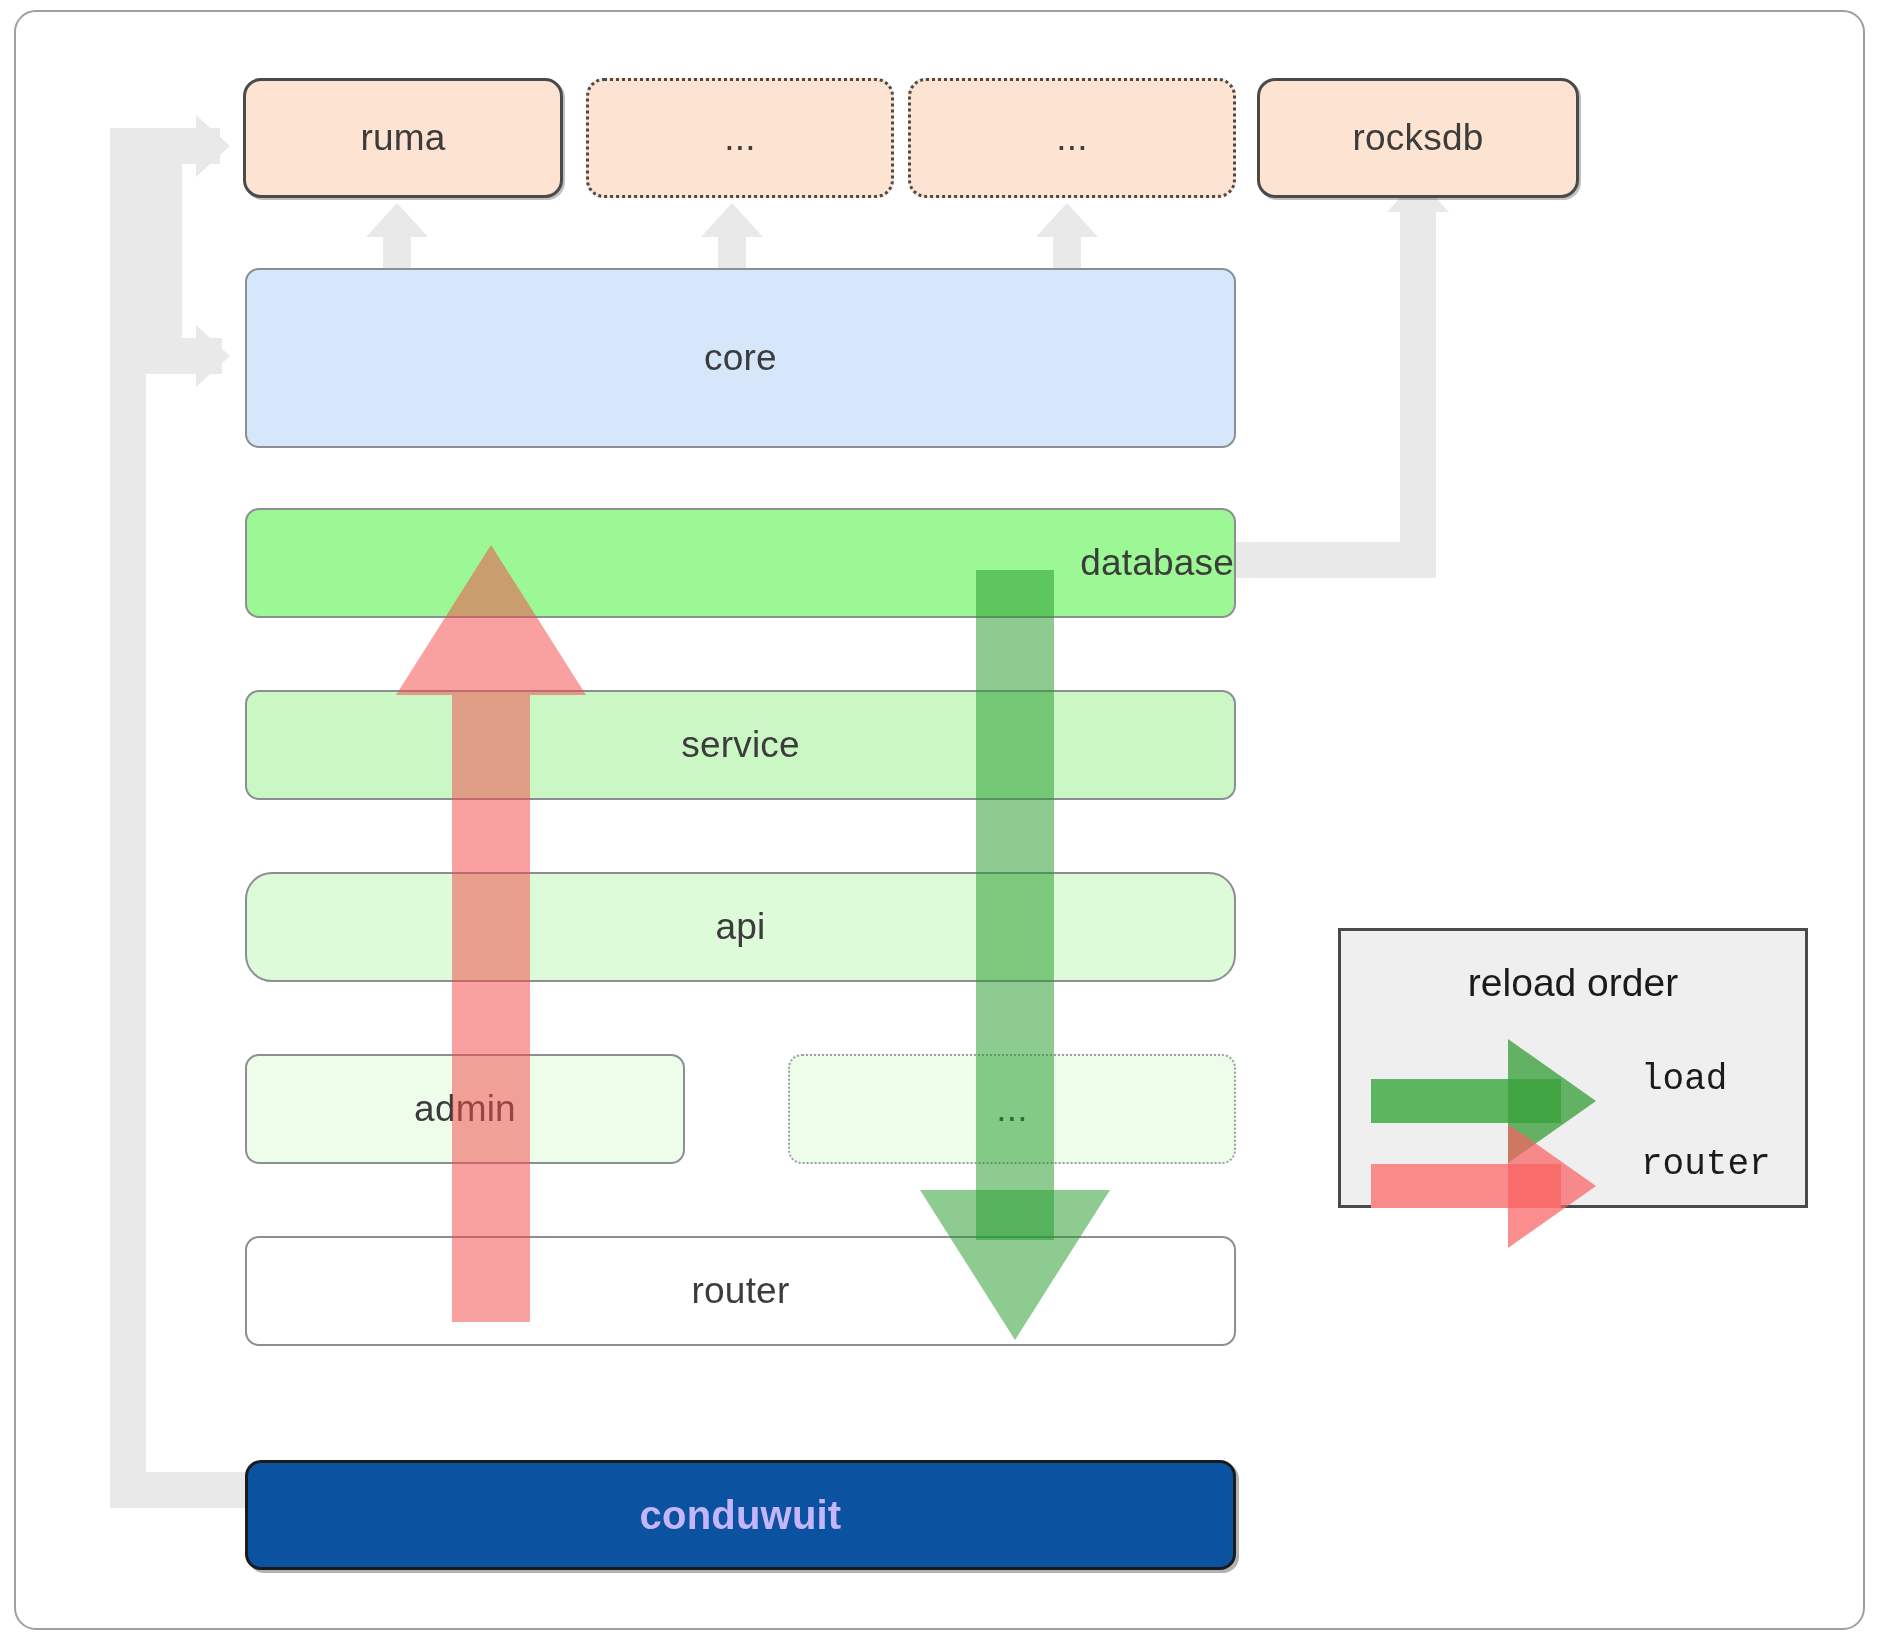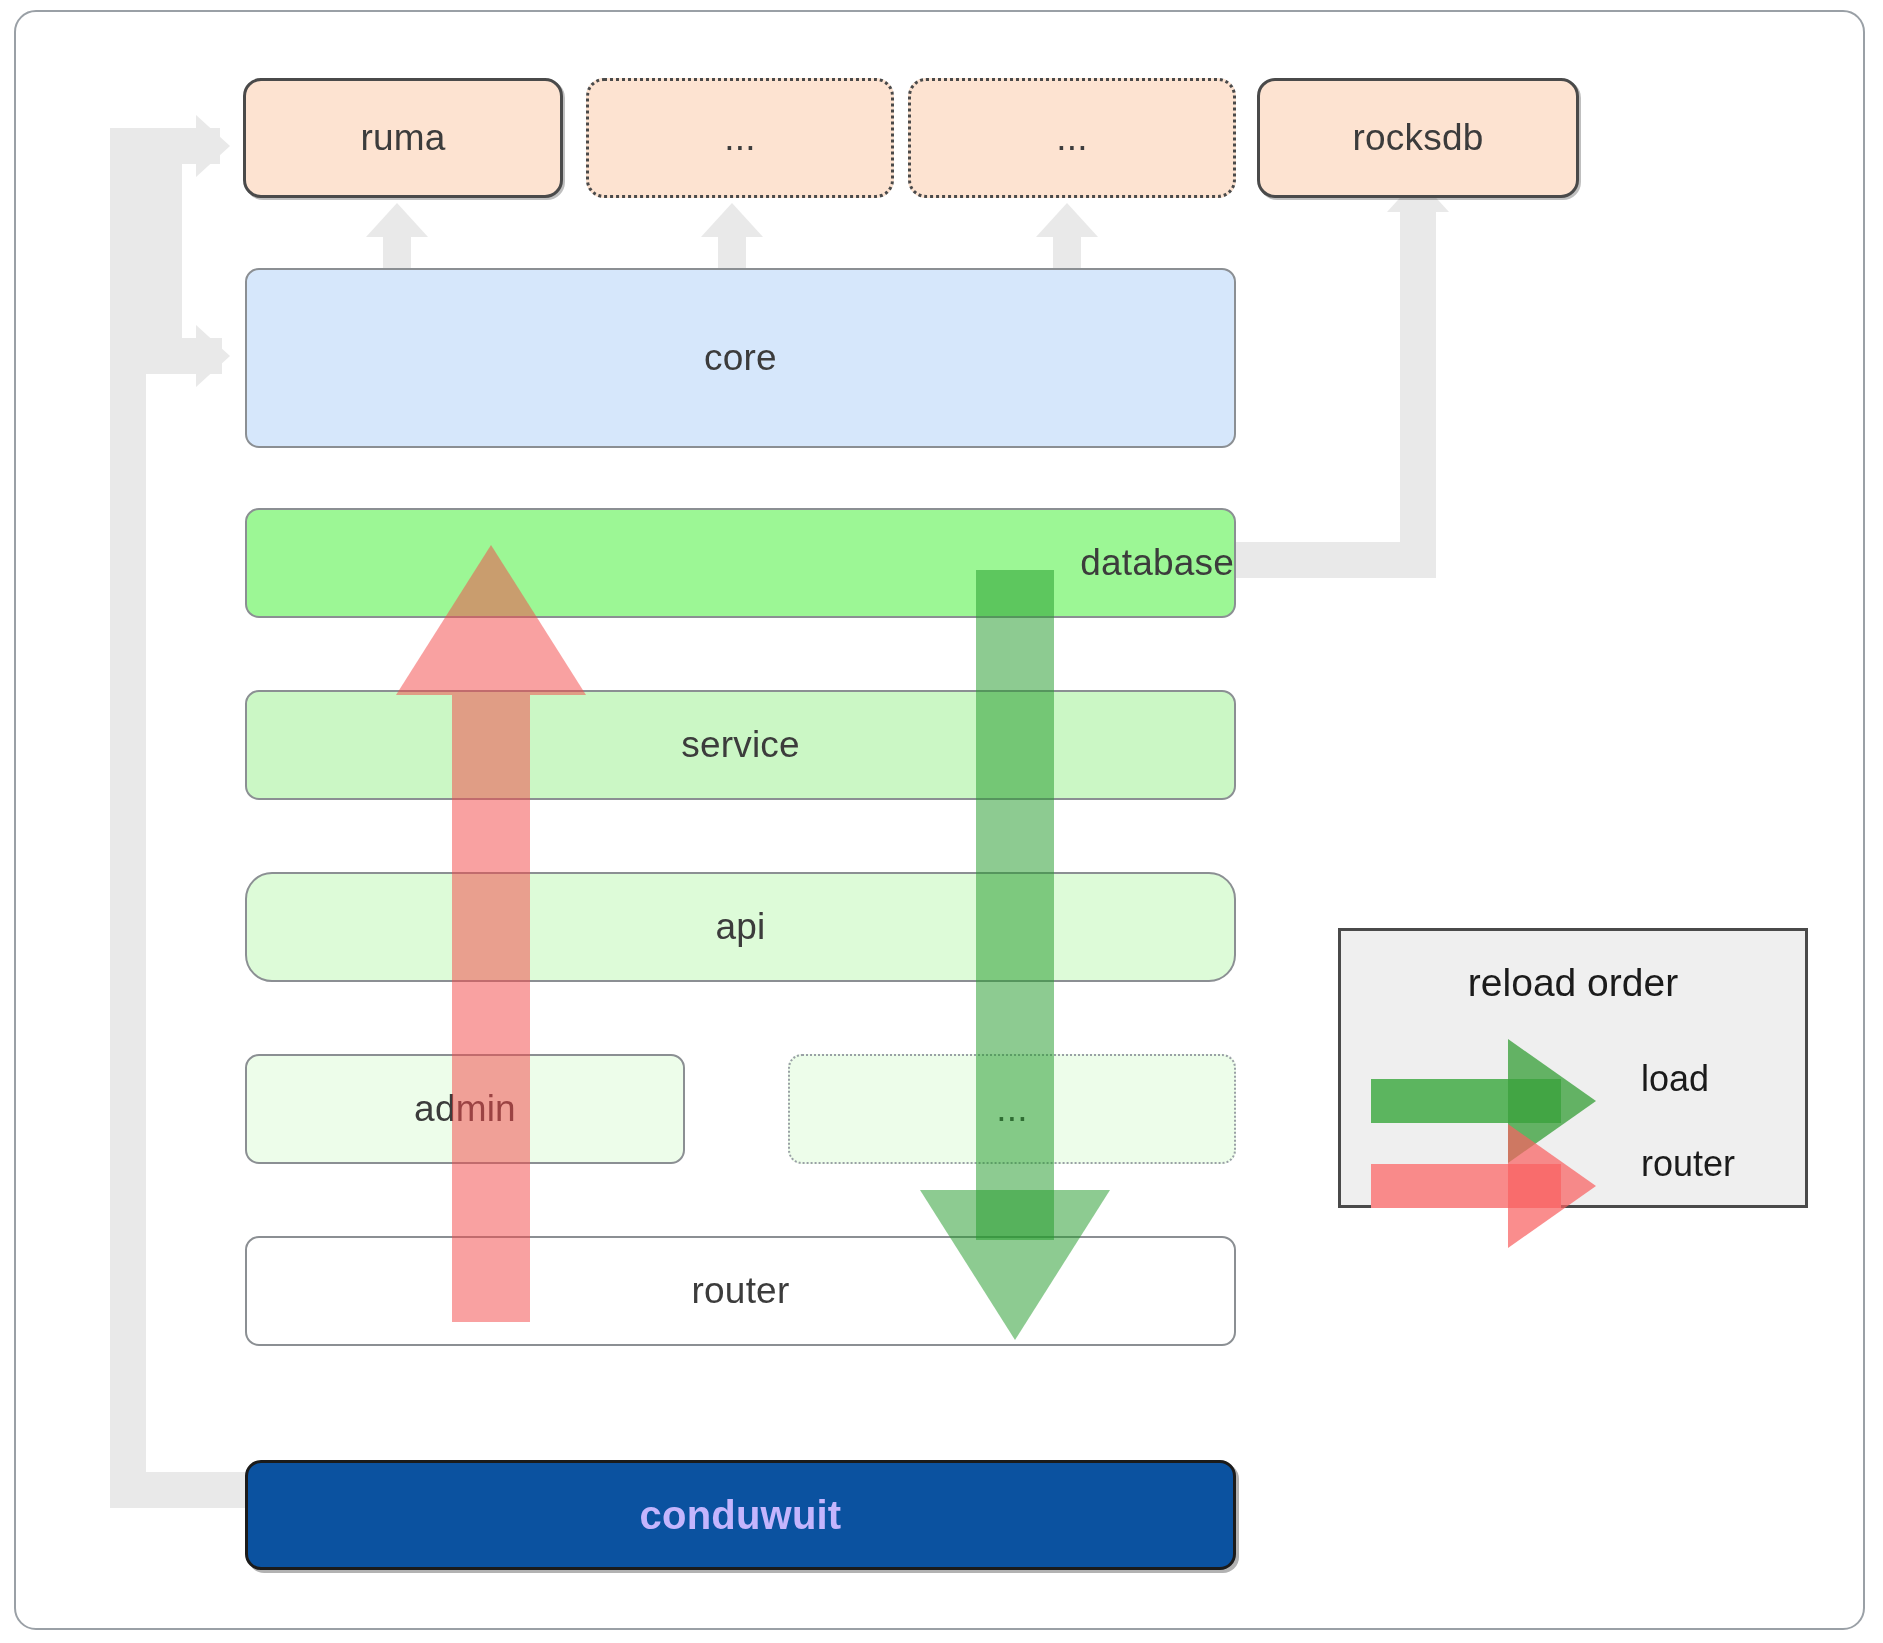--- a/index.html
+++ b/index.html
@@ -69,21 +69,21 @@
 
   
   .legend{
     position:absolute;background:#efefef;border:3px solid #4a4a4a;
     box-sizing:border-box;
   }
   .legend-title{
     position:absolute;left:0;right:0;top:30px;text-align:center;
     font-size:39px;color:#1b1b1b;
   }
-  .lg-row{position:absolute;}
+  .lg-row{position:absolute;font-family:Liberation Mono, monospace;}
   .lg-shaft{position:absolute;height:44px;}
   .lg-shaft.green{background:#5cb55f;}
   .lg-shaft.red{background:#f98a8a;}
   .lg-head{position:absolute;width:0;height:0;}
   .lg-head.green{
     border-top:62px solid transparent;border-bottom:62px solid transparent;
     border-left:88px solid rgba(59,160,60,.78);
   }
   .lg-head.red{
     border-top:62px solid transparent;border-bottom:62px solid transparent;

